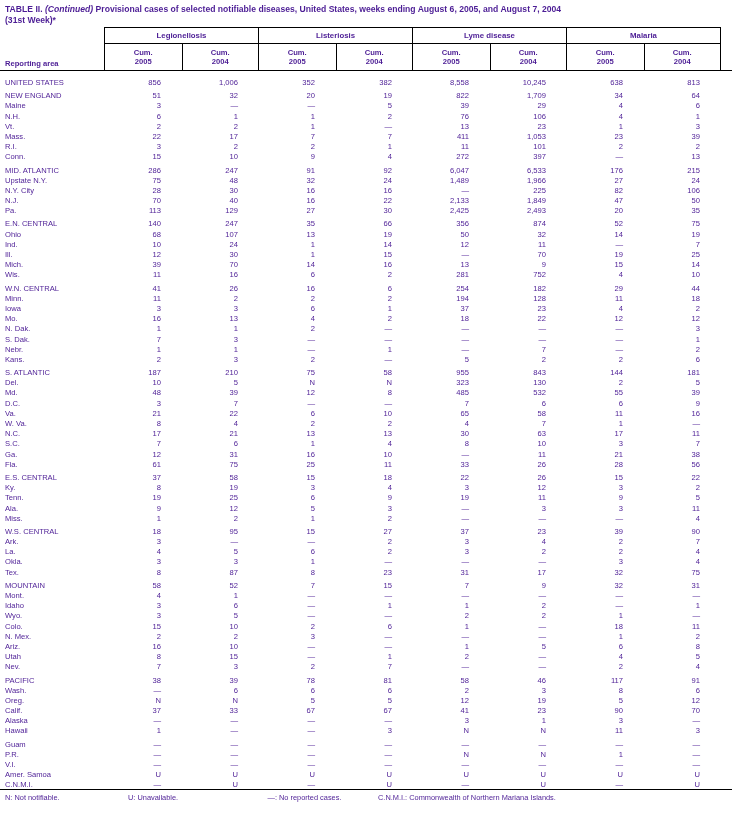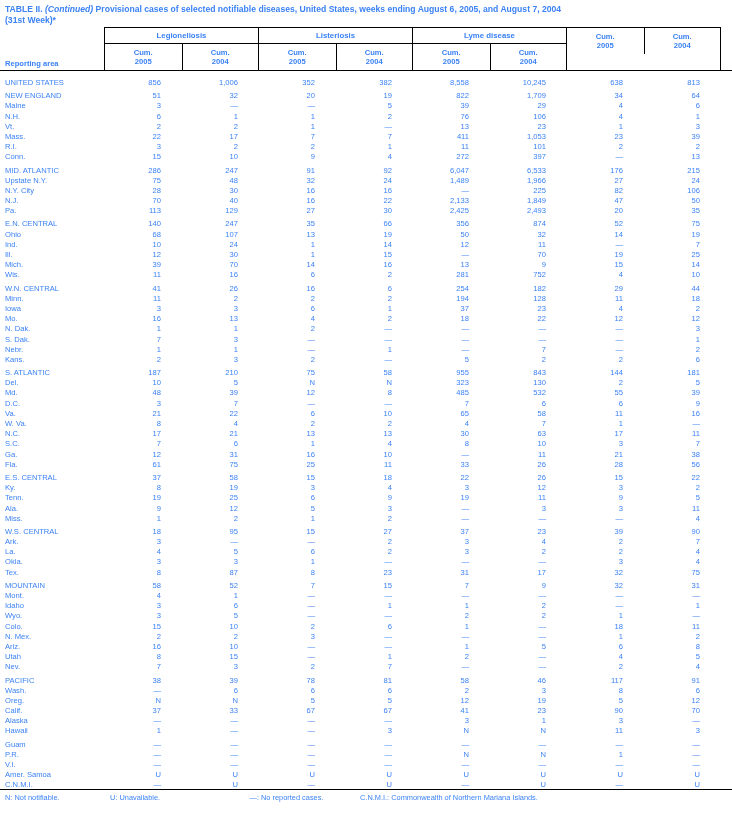--- a/index.html
+++ b/index.html
@@ -1,16 +1,16 @@
 <!DOCTYPE html>
 <html><head>
 <meta charset="utf-8">
 <style>
   html,body{margin:0;padding:0;background:#fff;}
-  .page{position:relative;width:732px;height:827px;background:#ffffff;color:#3b82f6;
+  .page{position:relative;width:732px;height:827px;background:#ffffff;color:#4c1d95;
         font-family:"Liberation Sans","DejaVu Sans",sans-serif;overflow:hidden;}
   .title{padding:4px 5px 0 5px;font-size:8.6px;font-weight:bold;line-height:10.5px;white-space:nowrap;}
   .title .cont{font-style:italic;}
   
   .thead{display:flex;margin-top:2px;border-bottom:1px solid #000;}
   .col-area{width:104px;box-sizing:border-box;display:flex;align-items:flex-end;
             padding:0 0 2px 5px;font-size:7.6px;font-weight:bold;}
   .col-groups{width:616px;box-sizing:content-box;display:flex;border-top:1px solid #000;border-right:1px solid #000;justify-content:center;}
   .group{width:154px;box-sizing:border-box;border-left:1px solid #000;}
   .group-name{height:15px;line-height:15px;text-align:center;font-size:7.8px;font-weight:bold;
@@ -24,21 +24,21 @@
   .section{margin-top:3px;}
   .section:first-child{margin-top:5px;}
   .trow{display:flex;height:10.2px;line-height:10.2px;}
   .cell{white-space:nowrap;}
   .cell.area{width:104px;box-sizing:border-box;padding-left:5px;}
   .cell.num{width:77px;box-sizing:border-box;text-align:right;padding-right:20px;}
   
   .footnotes{position:absolute;left:0;right:0;top:789px;border-top:1px solid #000;
              padding:3px 5px 0 5px;font-size:7.4px;line-height:9.5px;}
   .fn-line1 span{display:inline-block;vertical-align:top;}
-  .fn-n{width:105px;} .fn-u{width:103px;} .fn-dash{width:147px;text-align:center;}
+  .fn-n{width:123px;} .fn-u{width:103px;} .fn-dash{width:147px;text-align:center;}
 </style>
 </head>
 <body>
 
 <div class="page">
 
   <div class="title">
     <span>TABLE II.</span>
     <span class="cont">(Continued)</span>
     <span>Provisional cases of selected notifiable diseases, United States, weeks ending August 6, 2005, and August 7, 2004</span>
@@ -86,20 +86,21 @@
               <div>2005</div>
           </div>
           <div class="cum">
             <div>Cum.</div>
               <div>2004</div>
           </div>
         </div>
       </div>
 
       <div class="group">
+        <div class="group-name">Malaria</div>
         <div class="group-cols">
           <div class="cum">
             <div>Cum.</div>
               <div>2005</div>
           </div>
           <div class="cum">
             <div>Cum.</div>
               <div>2004</div>
           </div>
         </div>

